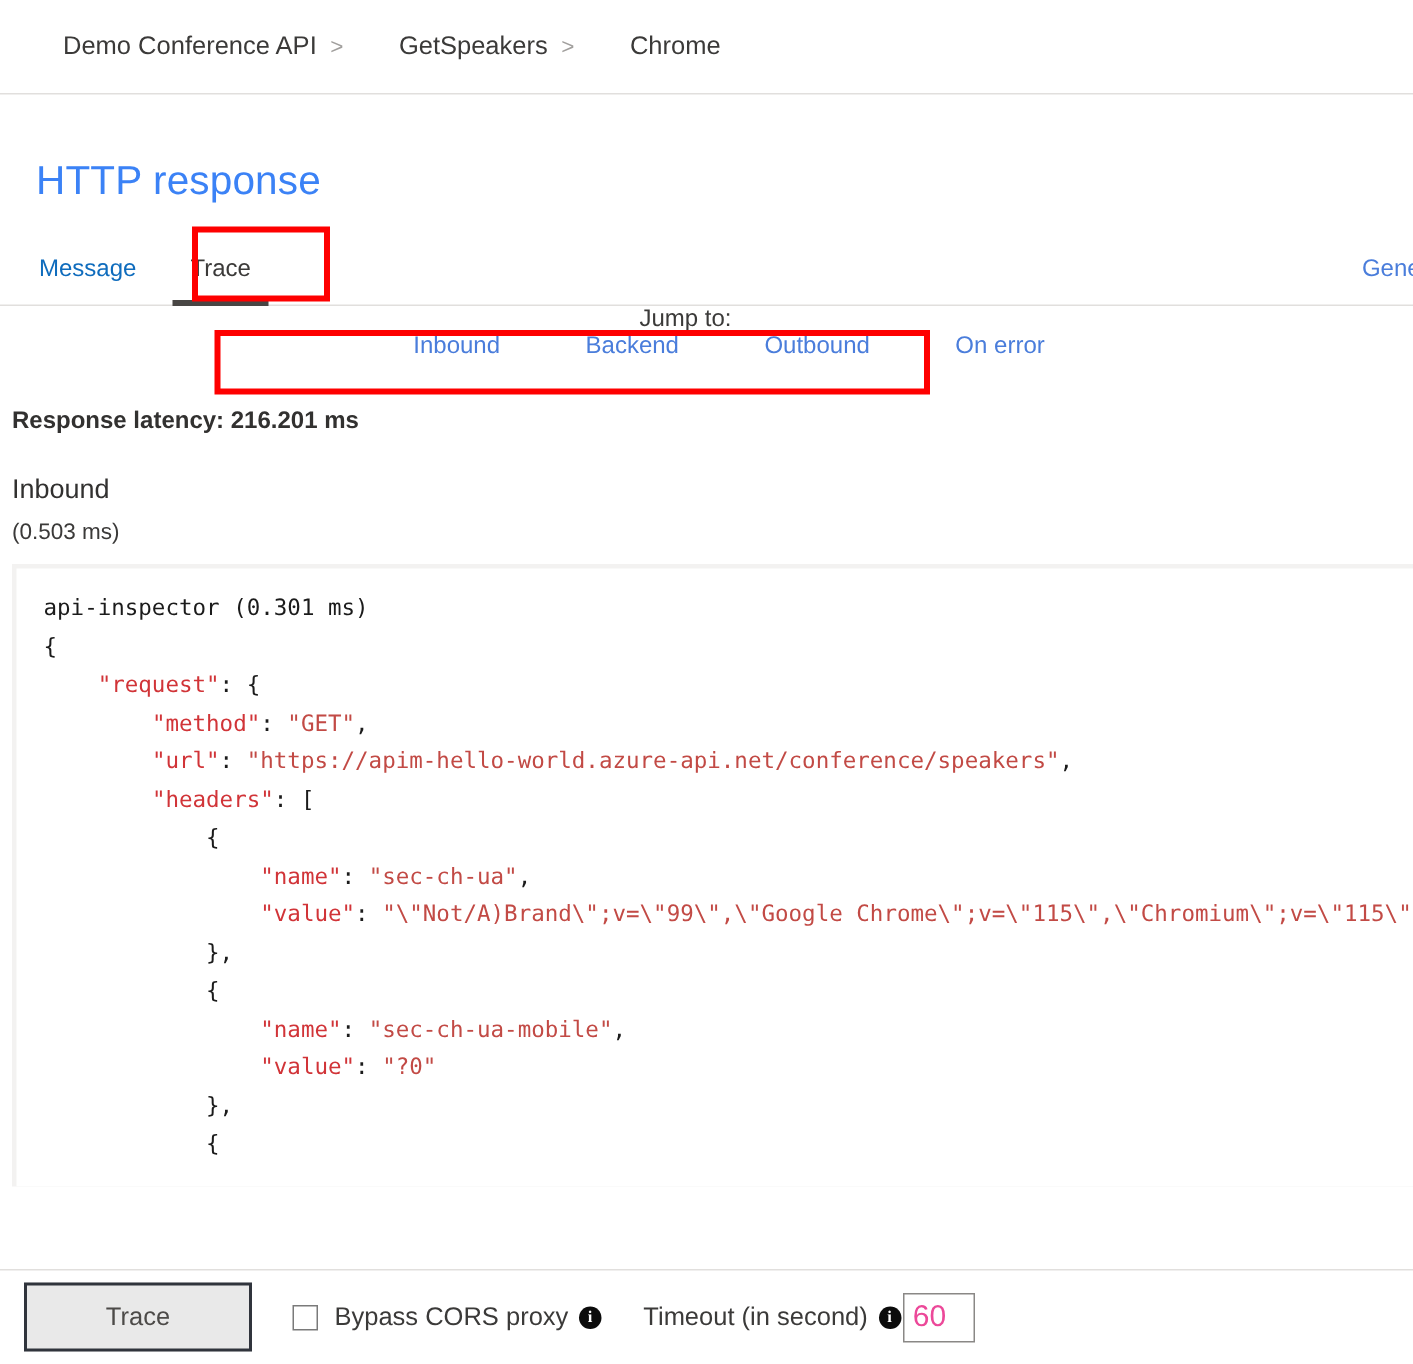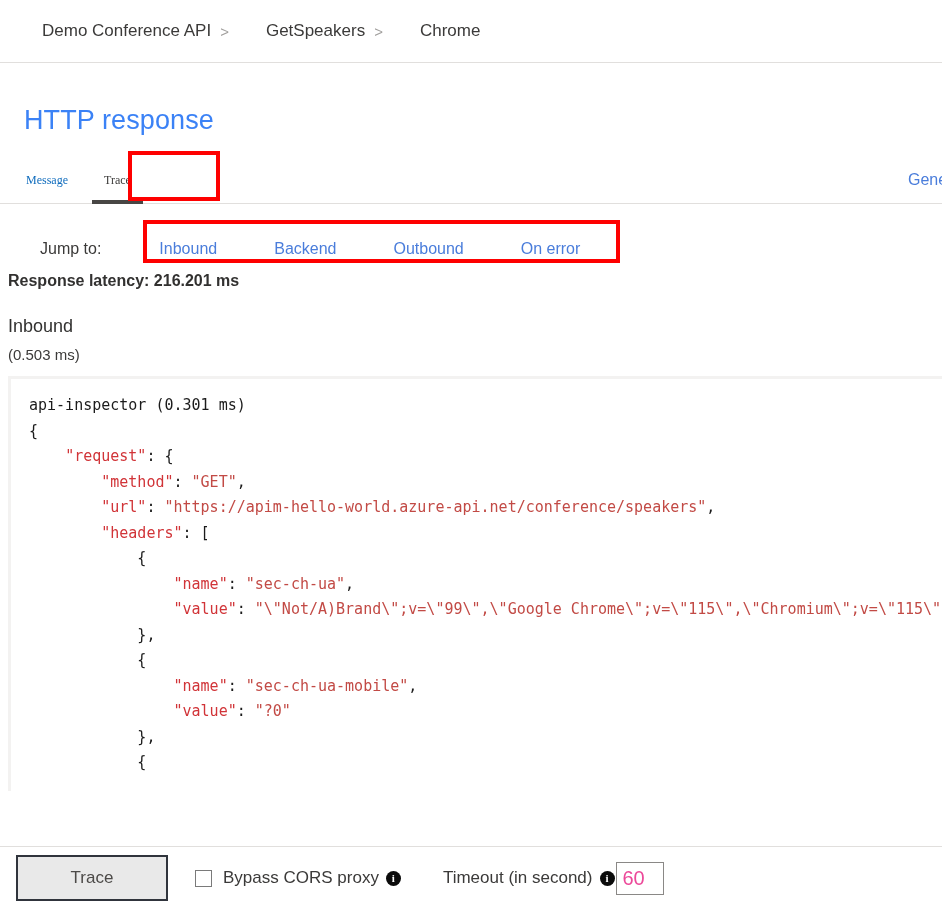--- a/index.html
+++ b/index.html
@@ -49,27 +49,27 @@
     border-bottom: 1px solid #e1dfdd;
     display: flex;
     align-items: stretch;
     padding-left: 8px;
   }
   .tab {
     display: flex;
     align-items: center;
     justify-content: center;
     padding: 0 18px;
-    font-size: 12px;
+    font-size: 16px;
     color: #0f6cbd;
     cursor: pointer;
     position: relative;
     background: transparent;
     border: none;
-    font-family: Liberation Serif, serif;
+    font-family: Liberation Sans, sans-serif;
   }
   .tab.active { color: #3b3a39; }
   .tab.active::after {
     content: "";
     position: absolute;
     left: 6px; right: 6px;
     bottom: -1px;
     height: 4px;
     background: #484644;
   }
@@ -83,24 +83,25 @@
     font-size: 16px;
     color: #4a7ddb;
     white-space: nowrap;
     cursor: pointer;
   }
 
   
   .jumprow {
     position: relative;
     display: flex;
-    align-items: flex-end;
+    align-items: center;
     height: 54px;
-    padding-left: 40px;
-    font-size: 16px;
+    padding-left: 30px;
+    font-size: 16px;
+    flex-direction: column;
   }
   .jump-label { color: #3b3a39; margin-right: 58px; }
   .jump-links { display: flex; align-items: center; }
   .jump-link {
     color: #4a7ddb;
     cursor: pointer;
     font-size: 16px;
     margin-right: 57px;
     white-space: nowrap;
   }
@@ -224,21 +225,21 @@
     font-size: 11px;
     font-weight: bold;
     font-family: "Liberation Serif", serif;
     margin-left: 7px;
     flex: none;
     cursor: pointer;
   }
   .timeout-group {
     display: flex;
     align-items: center;
-    margin-left: 42px;
+    margin-left: 28px;
     font-size: 17px;
     color: #3b3a39;
   }
   .timeout-input {
     width: 48px;
     height: 33px;
     border: 1px solid #8a8886;
     font-size: 20px;
     font-family: inherit;
     color: #ec4899;

